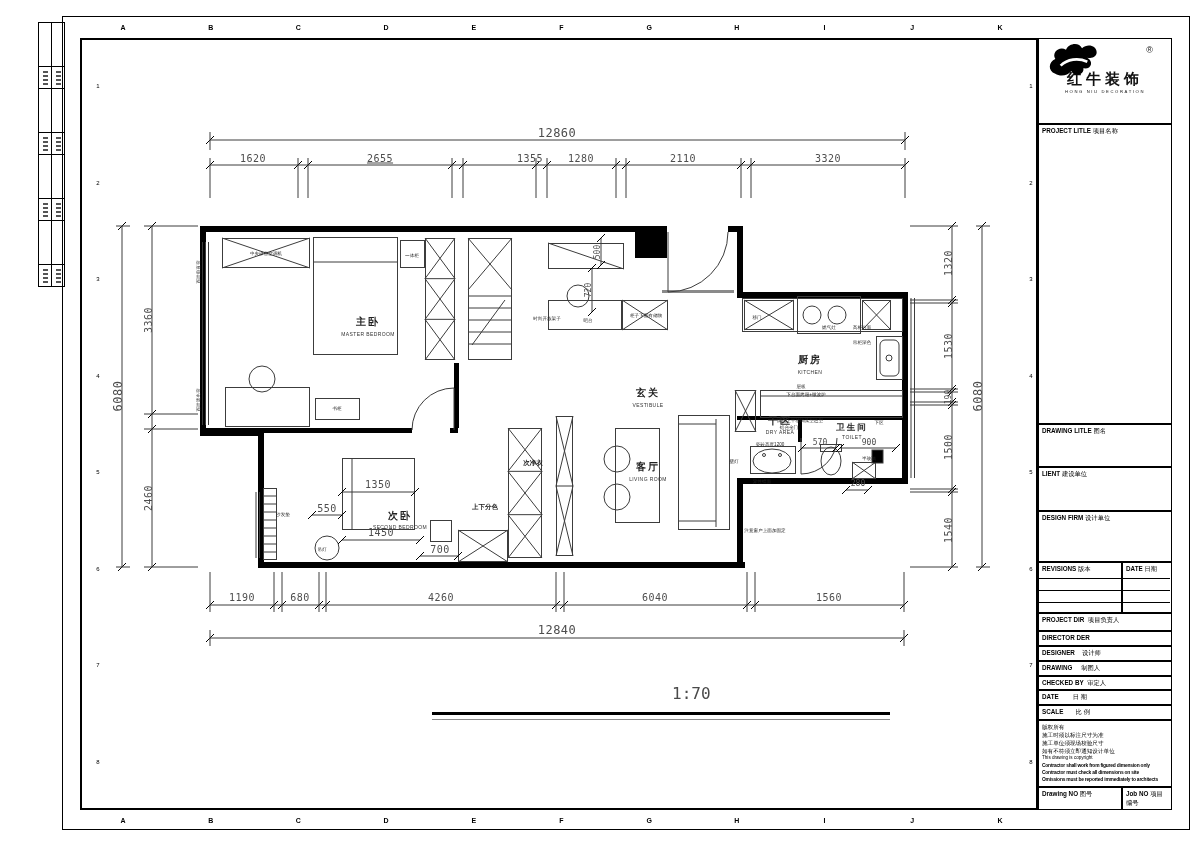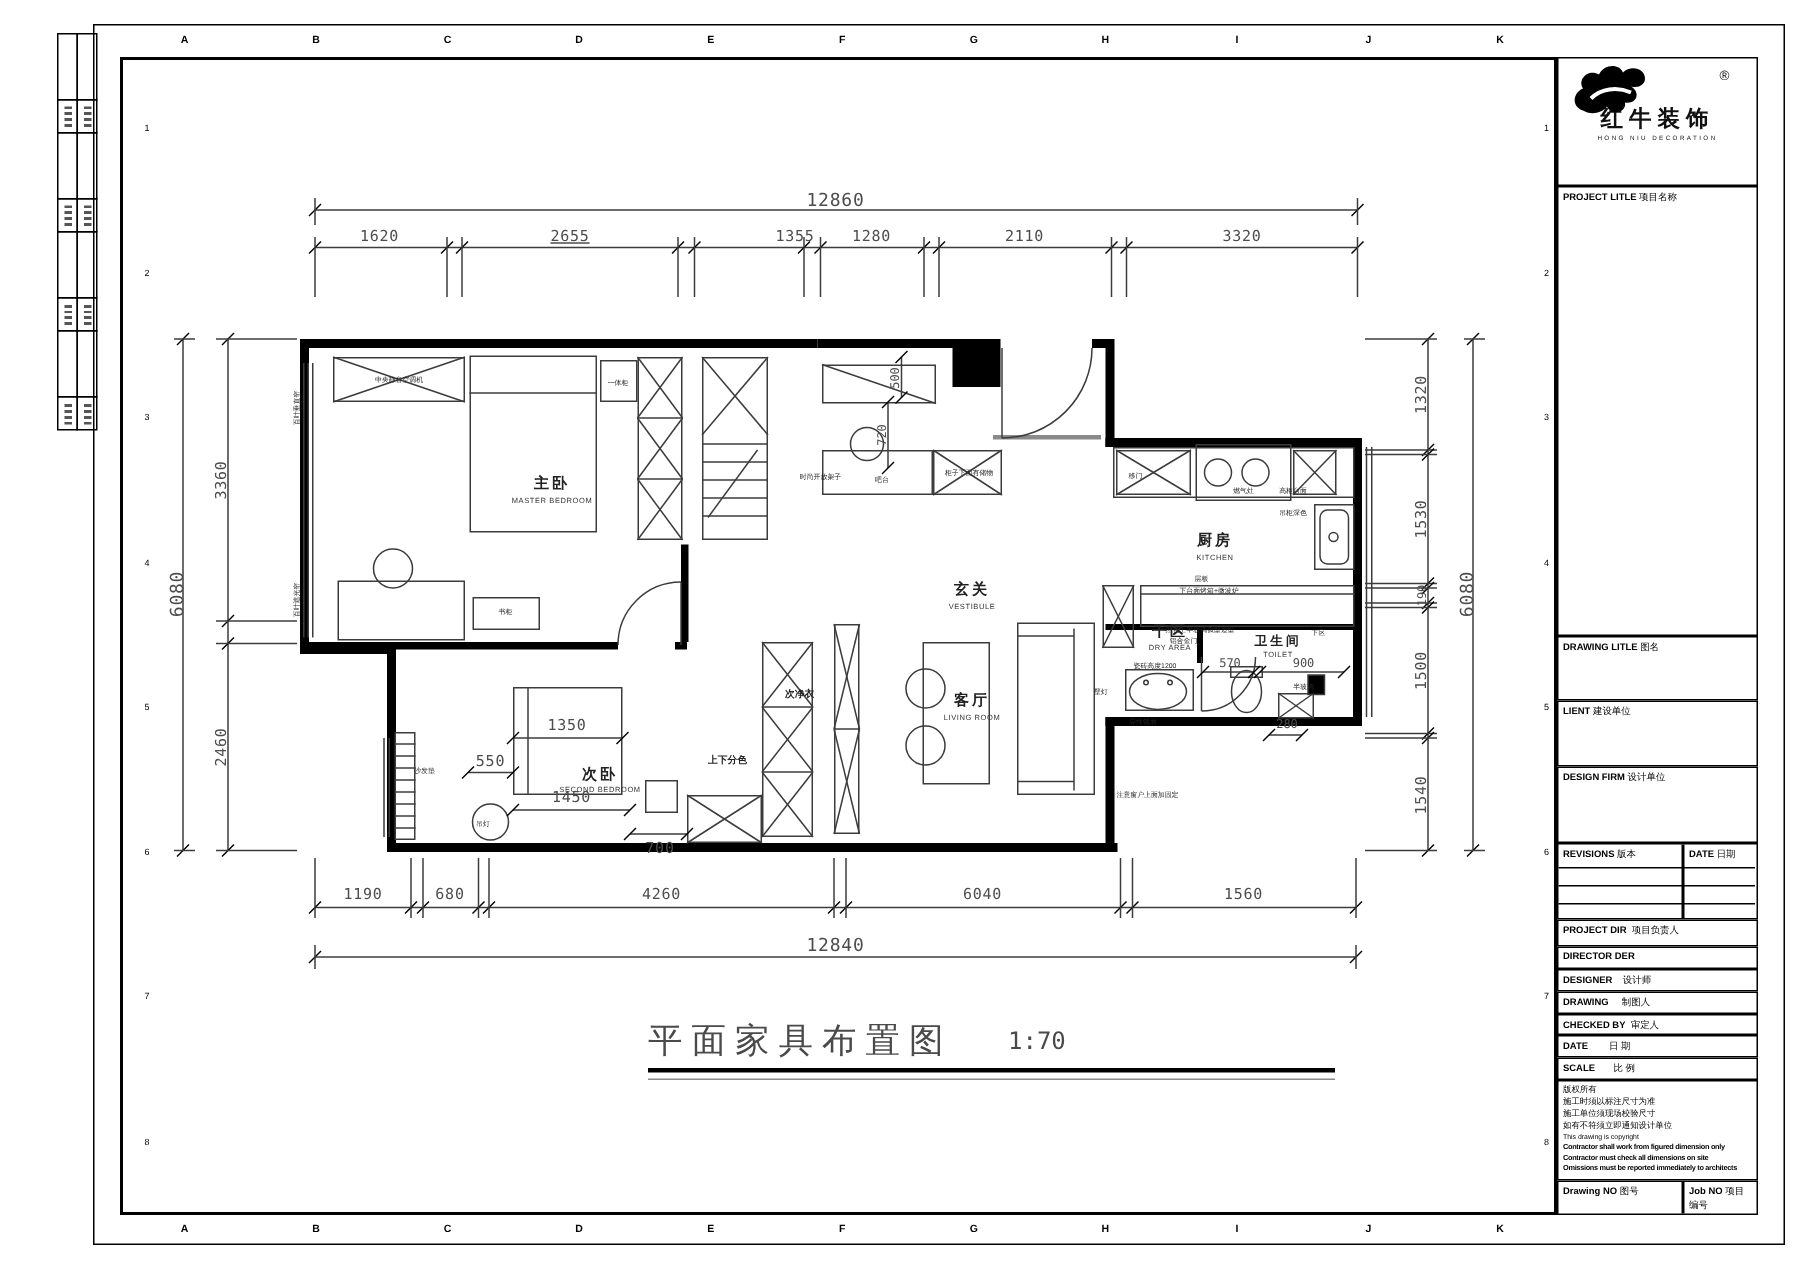--- a/index.html
+++ b/index.html
@@ -380,21 +380,21 @@
   <div class="vlbl dims" style="left:948px;top:397px;">190</div>
   <div class="vlbl dim" style="left:948px;top:447px;">1500</div>
   <div class="vlbl dim" style="left:948px;top:530px;">1540</div>
   <div class="vlbl dim" style="left:978px;top:396px;font-size:12px;">6080</div>
 
   <div class="vlbl dims" style="left:597px;top:252px;">500</div>
   <div class="vlbl dims" style="left:588px;top:290px;">720</div>
   <div class="lbl dim" style="left:378px;top:484px;">1350</div>
   <div class="lbl dim" style="left:327px;top:508px;">550</div>
   <div class="lbl dim" style="left:381px;top:532px;">1450</div>
-  <div class="lbl dim" style="left:440px;top:566px;">700</div>
+  <div class="lbl dim" style="left:440px;top:549px;">700</div>
   <div class="lbl dims" style="left:820px;top:442px;">570</div>
   <div class="lbl dims" style="left:869px;top:442px;">900</div>
   <div class="lbl dims" style="left:858px;top:483px;">280</div>
 
   <div class="lbl tiny" style="left:266px;top:253px;">中央静音空调机</div>
   <div class="lbl tiny" style="left:412px;top:255px;">一体柜</div>
   <div class="lbl tiny" style="left:337px;top:408px;">书柜</div>
   <div class="lbl tiny" style="left:547px;top:318px;">时尚开放架子</div>
   <div class="lbl tiny" style="left:588px;top:320px;">吧台</div>
   <div class="lbl tiny" style="left:646px;top:315px;">柜子下面有储物</div>
@@ -412,21 +412,20 @@
   <div class="lbl tiny" style="left:762px;top:481px;">异性镜面</div>
   <div class="lbl tiny" style="left:734px;top:461px;">壁灯</div>
   <div class="lbl t6" style="left:485px;top:507px;font-weight:bold;">上下分色</div>
   <div class="lbl t6" style="left:533px;top:463px;font-weight:bold;">次净衣</div>
   <div class="lbl tiny" style="left:322px;top:549px;">吊灯</div>
   <div class="lbl tiny" style="left:283px;top:514px;">沙发垫</div>
   <div class="vlbl tiny" style="left:198px;top:272px;">百叶垂直帘</div>
   <div class="vlbl tiny" style="left:198px;top:400px;">百叶遮光帘</div>
   <div class="lbl tiny" style="left:765px;top:530px;">注意窗户上面加固定</div>
 
-  <div id="main-title">平面家具布置图</div>
   <div id="main-scale">1:70</div>
   <div class="wall" style="left:432px;top:712px;width:458px;height:3px;"></div>
   <div class="wall gray" style="left:432px;top:719px;width:458px;height:1px;"></div>
 
   <div class="tb" id="logo-box" style="top:38px;height:86px;">
     <svg width="70" height="40" viewBox="0 0 100 60">
       <path d="M22,52 C10,48 12,34 22,30 C16,20 28,10 38,16 C42,6 58,4 62,14 C70,6 84,10 84,20 C84,26 78,30 70,28 C80,34 76,46 64,44 C66,54 50,58 46,48 C40,56 28,56 22,52 Z" fill="#000"></path>
       <path d="M30,40 C40,30 56,28 70,34" stroke="#fff" stroke-width="4" fill="none"></path>
     </svg>
     <div style="position:absolute;right:18px;top:6px;font-size:9px;">®</div>

